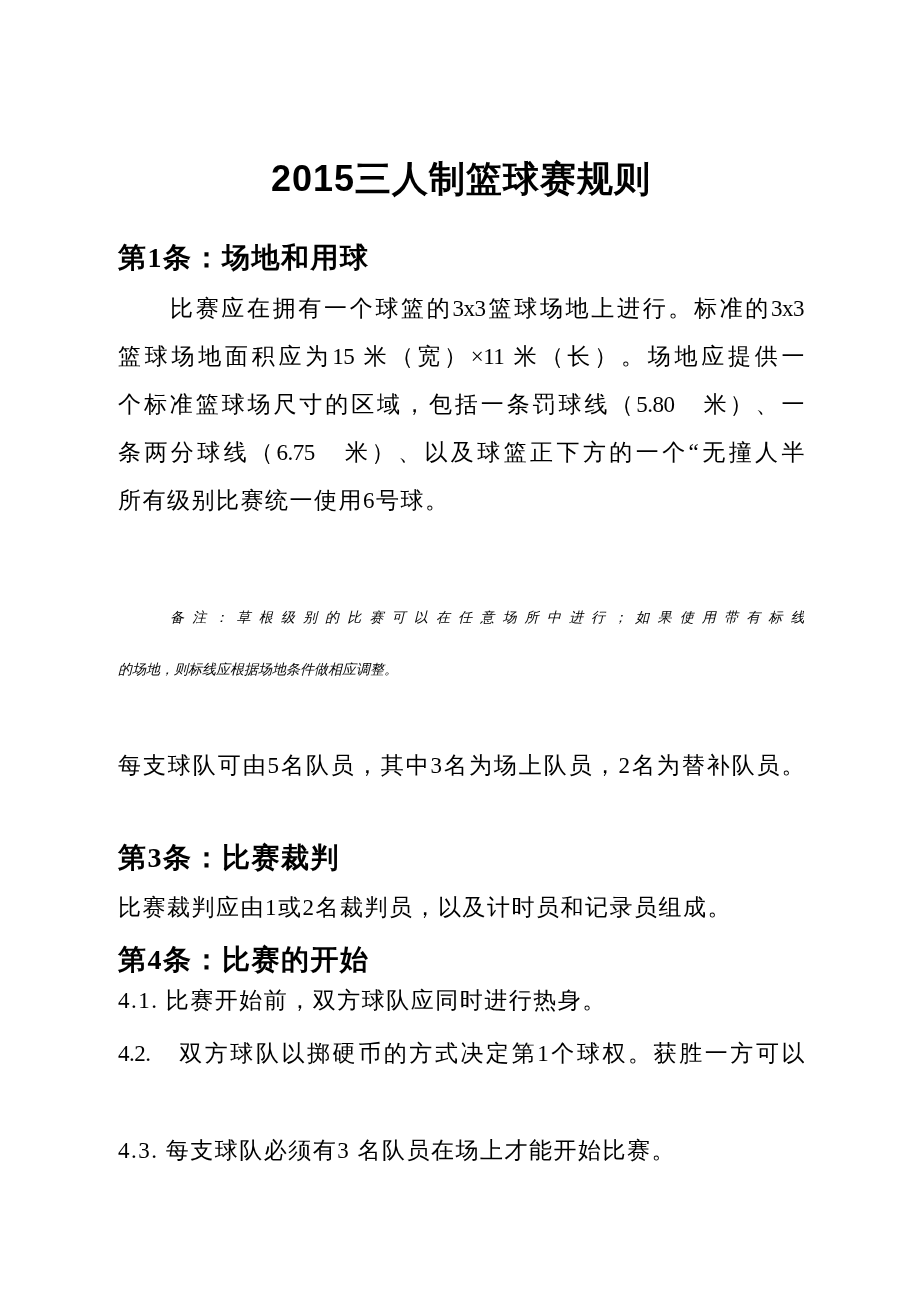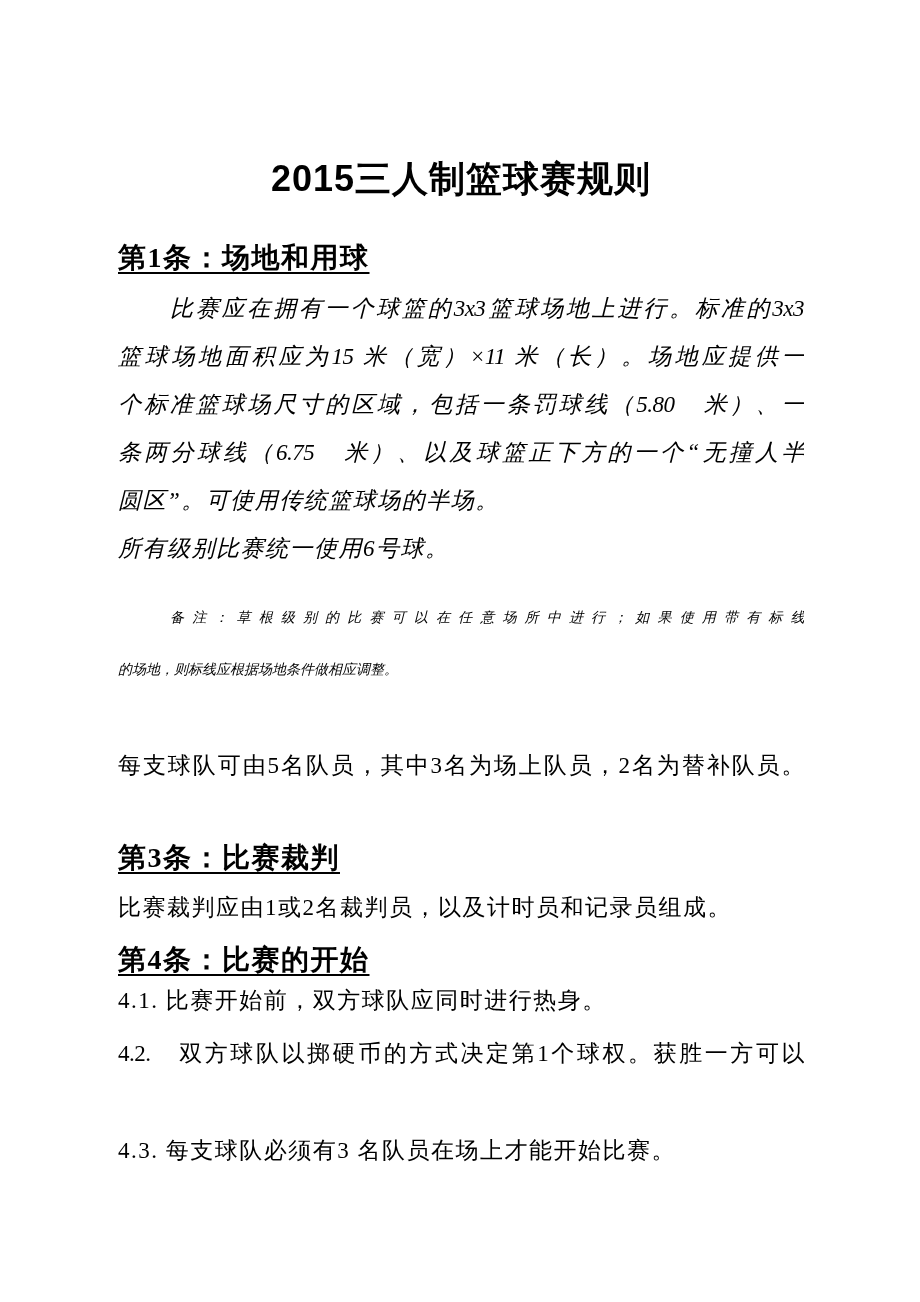--- a/index.html
+++ b/index.html
@@ -25,26 +25,25 @@
   }
 
   .heading {
     font-size: 28px;
     font-weight: 700;
     line-height: 34px;
     letter-spacing: 1.5px;
     white-space: nowrap;
   }
   .heading .hd-text {
-    text-decoration: underline;
     text-decoration-thickness: 2px;
     text-underline-offset: 5px;
   }
 
-  .bodyblock { font-size: 23px; line-height: 48px; font-style: italic; }
+  .bodyblock { font-size: 23px; line-height: 48px; }
   .bodyline  {
     font-size: 23px;
     line-height: 48px;
     letter-spacing: 1.5px;
     white-space: nowrap;
   }
   .single { line-height: 30px; }
 
   .fill {
     letter-spacing: -0.5px;
@@ -95,21 +94,20 @@
 
   <div class="abs heading pos-h1">
     <span class="hd-text">第1条：场地和用球</span>
   </div>
 
   <div class="abs bodyblock pos-p1">
     <div class="bodyline fill indent">比赛应在拥有一个球篮的3x3篮球场地上进行。标准的3x3</div>
     <div class="bodyline fill">篮球场地面积应为15 米（宽）×11 米（长）。场地应提供一</div>
     <div class="bodyline fill">个标准篮球场尺寸的区域，包括一条罚球线（5.80　米）、一</div>
     <div class="bodyline fill">条两分球线（6.75　米）、以及球篮正下方的一个“无撞人半</div>
-    <div class="bodyline">圆区”。可使用传统篮球场的半场。</div>
     <div class="bodyline">所有级别比赛统一使用6号球。</div>
   </div>
 
   <div class="abs noteblock pos-note">
     <div class="fill indent">备注：草根级别的比赛可以在任意场所中进行；如果使用带有标线</div>
     <div>的场地，则标线应根据场地条件做相应调整。</div>
   </div>
 
 
   <div class="abs bodyline single fill pos-p2">每支球队可由5名队员，其中3名为场上队员，2名为替补队员。</div>

